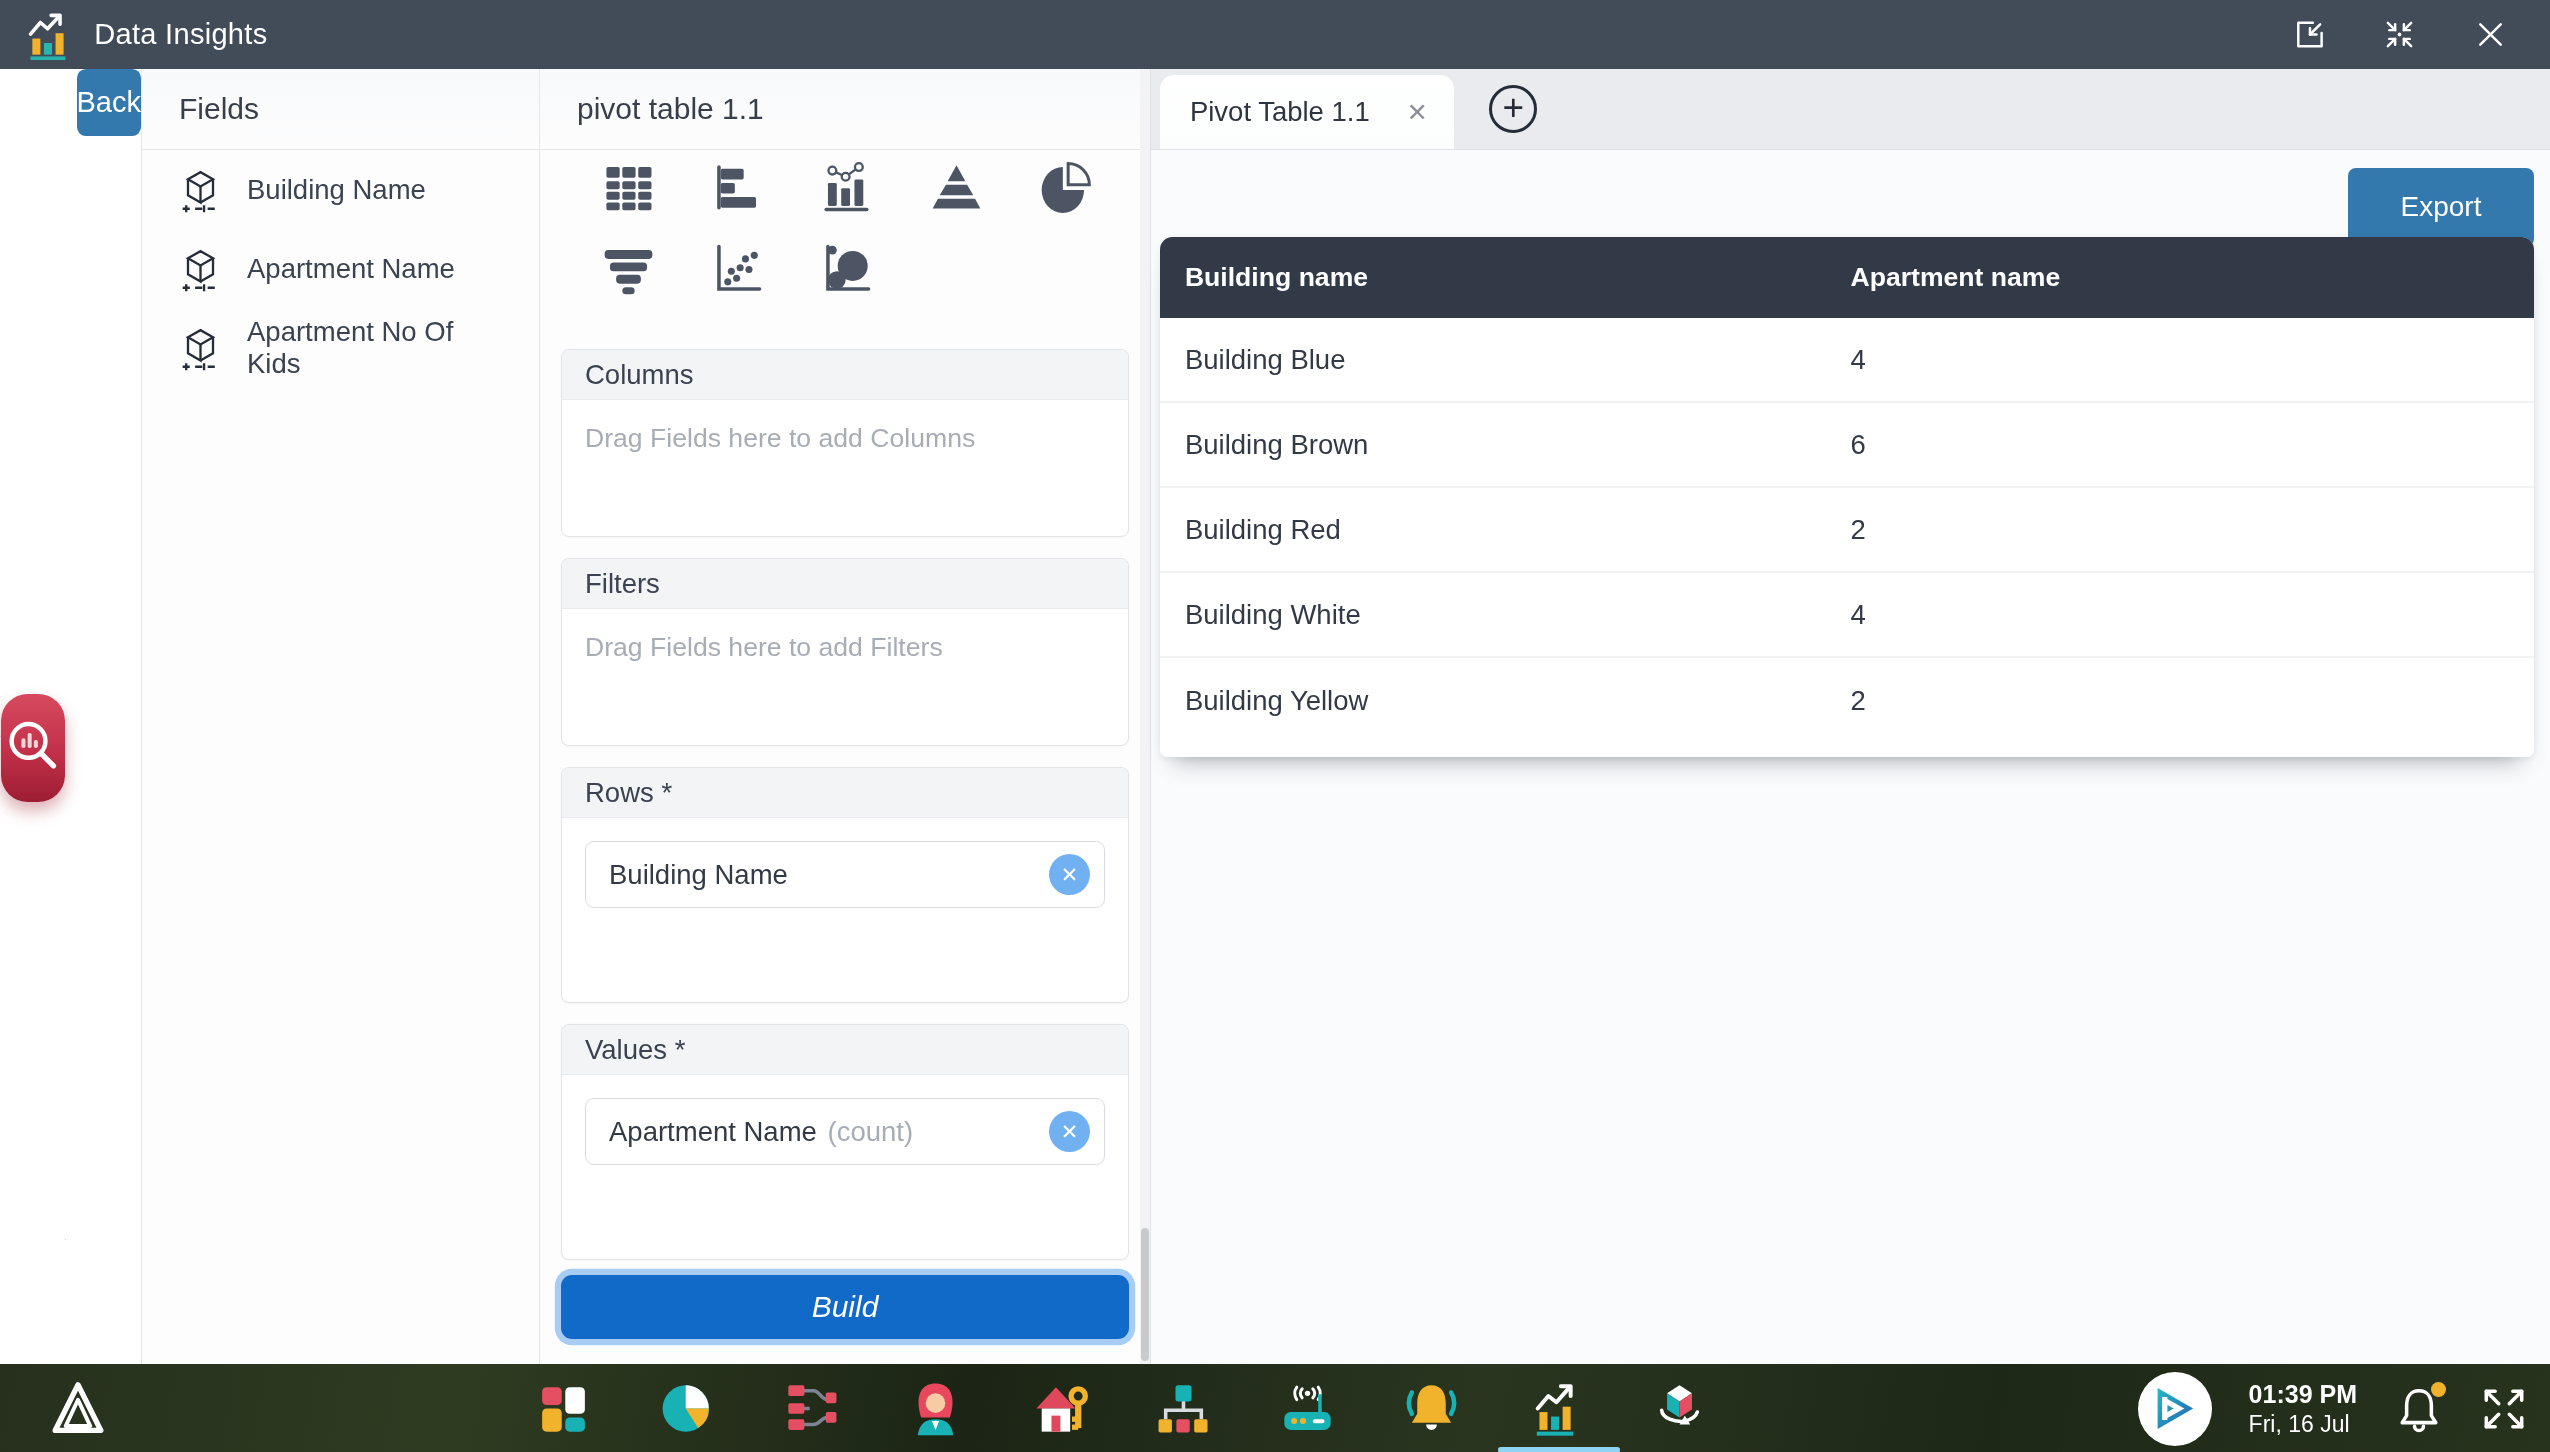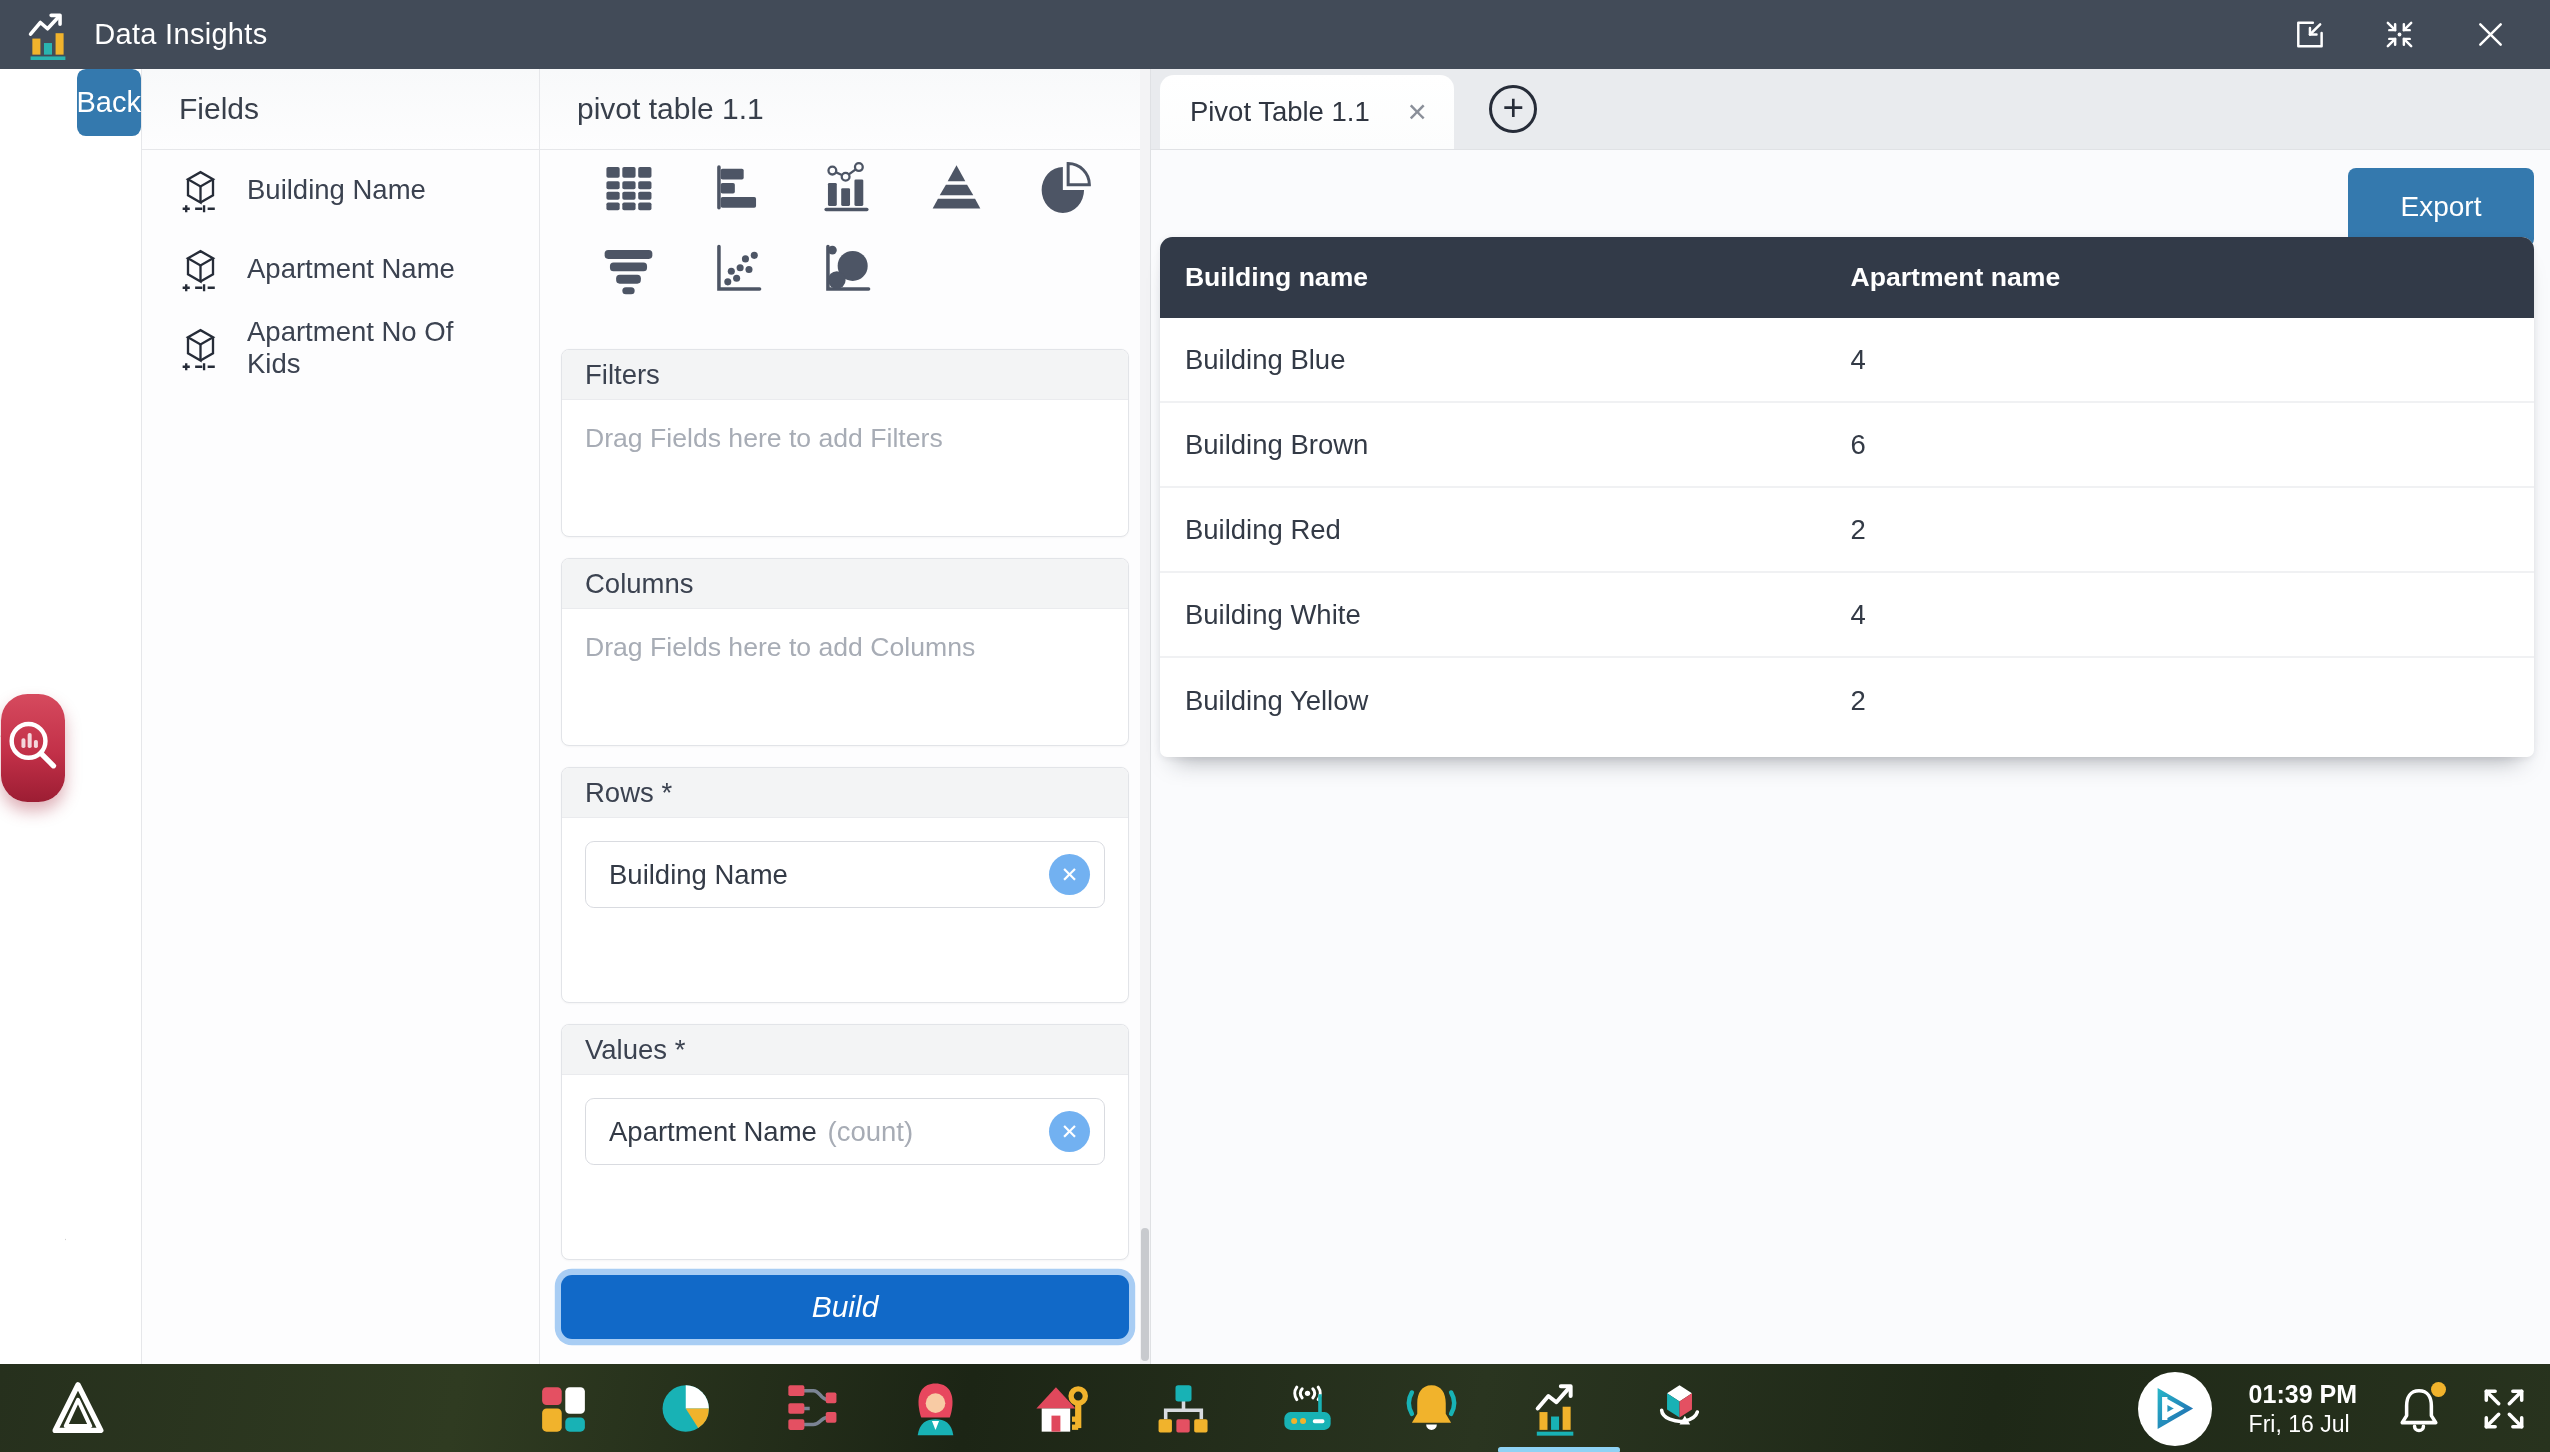--- a/index.html
+++ b/index.html
@@ -286,27 +286,27 @@
             <circle cx="15" cy="8" r="5"></circle>
             <circle cx="38" cy="26" r="17"></circle>
             <circle cx="20" cy="42" r="10"></circle>
           </g>
         </svg>
       </div>
     </div>
 
     <div class="sections">
       <div class="section">
+        <div class="section-header">Columns</div>
+        <div class="section-body body-sm">Drag Fields here to add Columns</div>
+      </div>
+
+      <div class="section">
         <div class="section-header">Filters</div>
         <div class="section-body body-sm">Drag Fields here to add Filters</div>
-      </div>
-
-      <div class="section">
-        <div class="section-header">Columns</div>
-        <div class="section-body body-sm">Drag Fields here to add Columns</div>
       </div>
 
       <div class="section">
         <div class="section-header">Rows *</div>
         <div class="section-body body-lg">
           <div class="chip">
             <span>Building Name</span>
             <span class="chip-x">✕</span>
           </div>
         </div>

